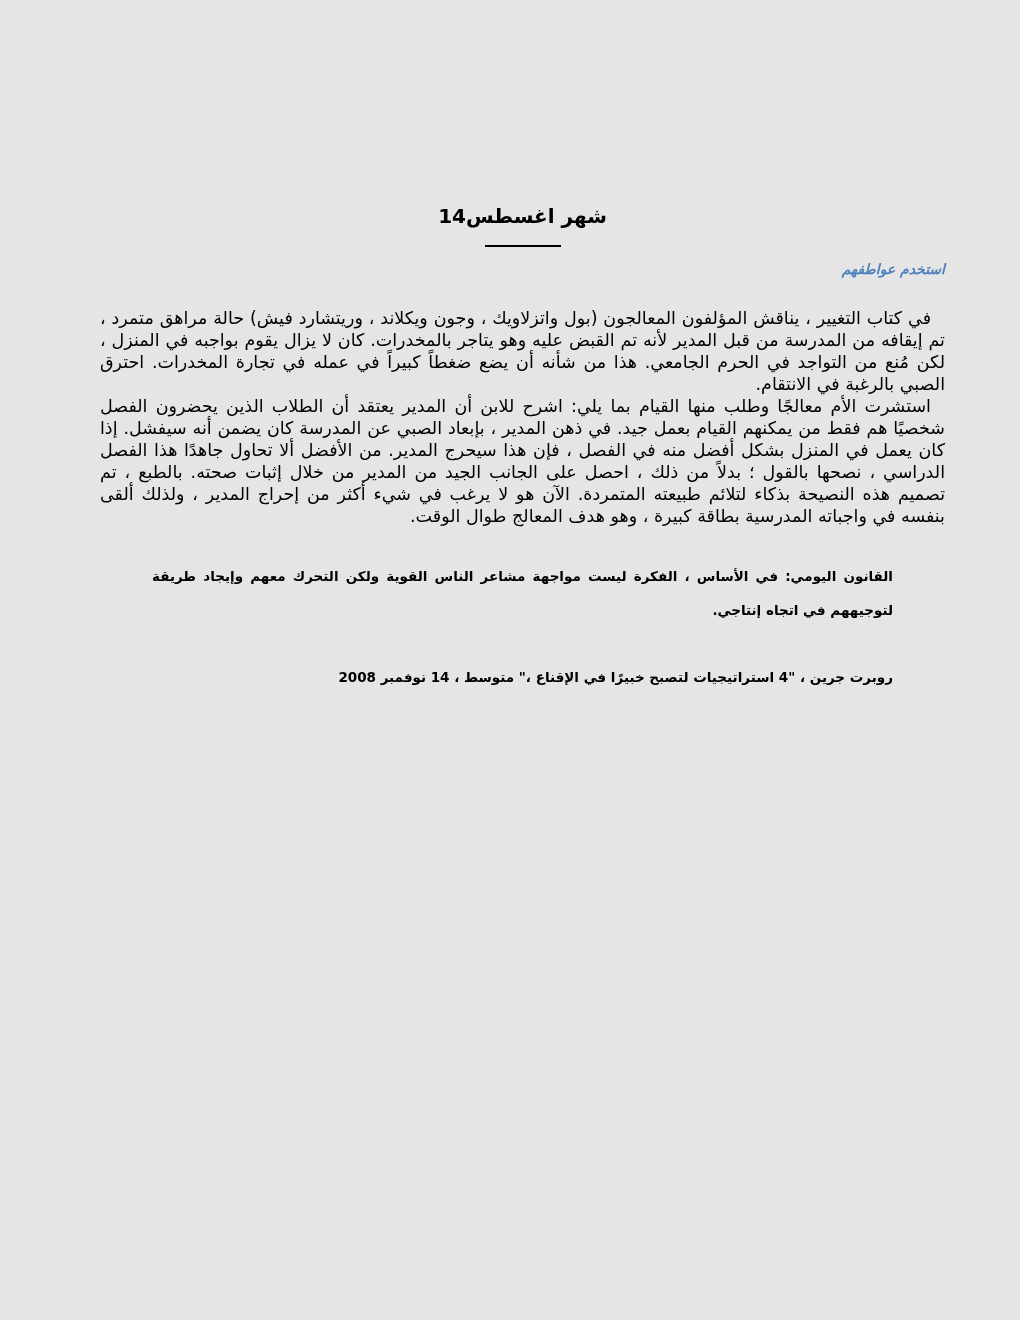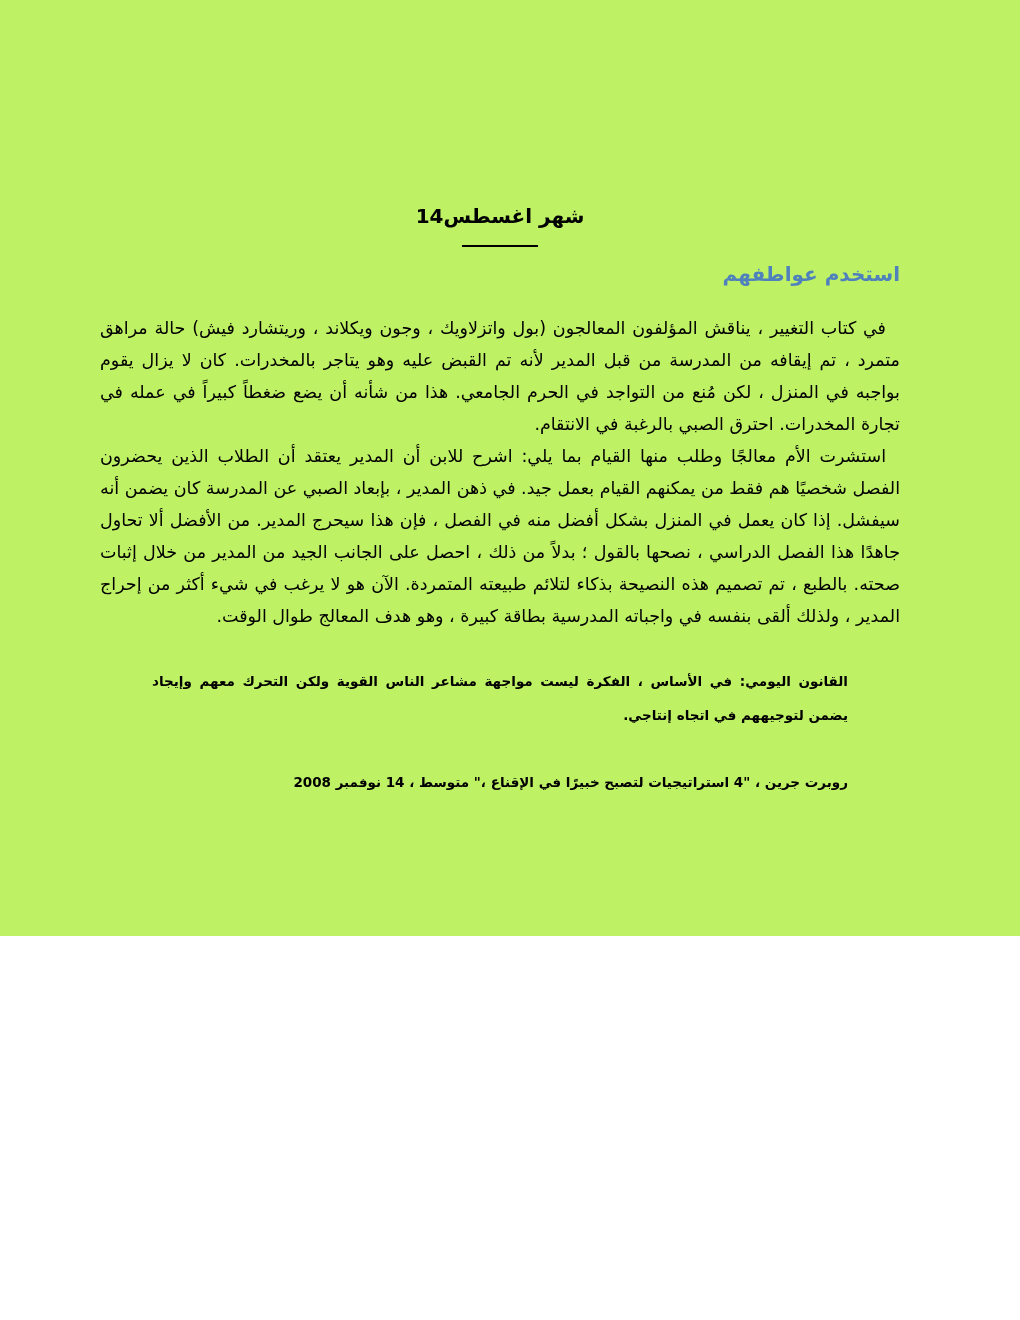--- a/index.html
+++ b/index.html
@@ -10,52 +10,53 @@
   body {
     width: 1020px;
     height: 1320px;
     font-family: "DejaVu Sans", sans-serif;
     color: #000000;
     overflow: hidden;
   }
   .page {
     box-sizing: border-box;
     width: 1020px;
-    height: 936px;
-    padding: 190px 120px 0 100px;
-    background: #bef264;
+    height: 1320px;
+    padding: 190px 75px 0 100px;
+    background: #e5e5e5;
   }
   .doc-title {
     direction: rtl;
     text-align: center;
     font-size: 20px;
     line-height: 26px;
     font-weight: 700;
     letter-spacing: 0.5px;
   }
   .title-rule {
     width: 76px;
     height: 0;
     border-top: 2px solid #000000;
     margin: 16px auto 0 auto;
   }
   .section-heading {
     direction: rtl;
     text-align: right;
-    font-size: 20px;
+    font-size: 14px;
     line-height: 20px;
     font-weight: 700;
+    font-style: italic;
     color: #4F81BD;
   }
   .body-para {
     direction: rtl;
     text-align: justify;
     text-indent: 14px;
     font-size: 17.5px;
-    line-height: 32px;
+    line-height: 22px;
     margin: 0;
   }
   .body-para.first {
     margin-top: 28px;
   }
   .body-para + .body-para {
     margin-top: 0;
   }
   .daily-law {
     direction: rtl;
@@ -85,17 +86,17 @@
   <h1 class="doc-title">شهر اغسطس14</h1>
 
   <div class="title-rule"></div>
 
   <h2 class="section-heading">استخدم عواطفهم</h2>
 
   <p class="body-para first">في كتاب التغيير ، يناقش المؤلفون المعالجون (بول واتزلاويك ، وجون ويكلاند ، وريتشارد فيش) حالة مراهق متمرد ، تم إيقافه من المدرسة من قبل المدير لأنه تم القبض عليه وهو يتاجر بالمخدرات. كان لا يزال يقوم بواجبه في المنزل ، لكن مُنع من التواجد في الحرم الجامعي. هذا من شأنه أن يضع ضغطاً كبيراً في عمله في تجارة المخدرات. احترق الصبي بالرغبة في الانتقام.</p>
 
   <p class="body-para">استشرت الأم معالجًا وطلب منها القيام بما يلي: اشرح للابن أن المدير يعتقد أن الطلاب الذين يحضرون الفصل شخصيًا هم فقط من يمكنهم القيام بعمل جيد. في ذهن المدير ، بإبعاد الصبي عن المدرسة كان يضمن أنه سيفشل. إذا كان يعمل في المنزل بشكل أفضل منه في الفصل ، فإن هذا سيحرج المدير. من الأفضل ألا تحاول جاهدًا هذا الفصل الدراسي ، نصحها بالقول ؛ بدلاً من ذلك ، احصل على الجانب الجيد من المدير من خلال إثبات صحته. بالطبع ، تم تصميم هذه النصيحة بذكاء لتلائم طبيعته المتمردة. الآن هو لا يرغب في شيء أكثر من إحراج المدير ، ولذلك ألقى بنفسه في واجباته المدرسية بطاقة كبيرة ، وهو هدف المعالج طوال الوقت.</p>
 
-  <p class="daily-law">القانون اليومي: في الأساس ، الفكرة ليست مواجهة مشاعر الناس القوية ولكن التحرك معهم وإيجاد يضمن لتوجيههم في اتجاه إنتاجي.</p>
+  <p class="daily-law">القانون اليومي: في الأساس ، الفكرة ليست مواجهة مشاعر الناس القوية ولكن التحرك معهم وإيجاد طريقة لتوجيههم في اتجاه إنتاجي.</p>
 
   <p class="citation">روبرت جرين ، "4 استراتيجيات لتصبح خبيرًا في الإقناع ،" متوسط ، 14 نوفمبر 2008</p>
 
 </div>
 
 </body></html>

